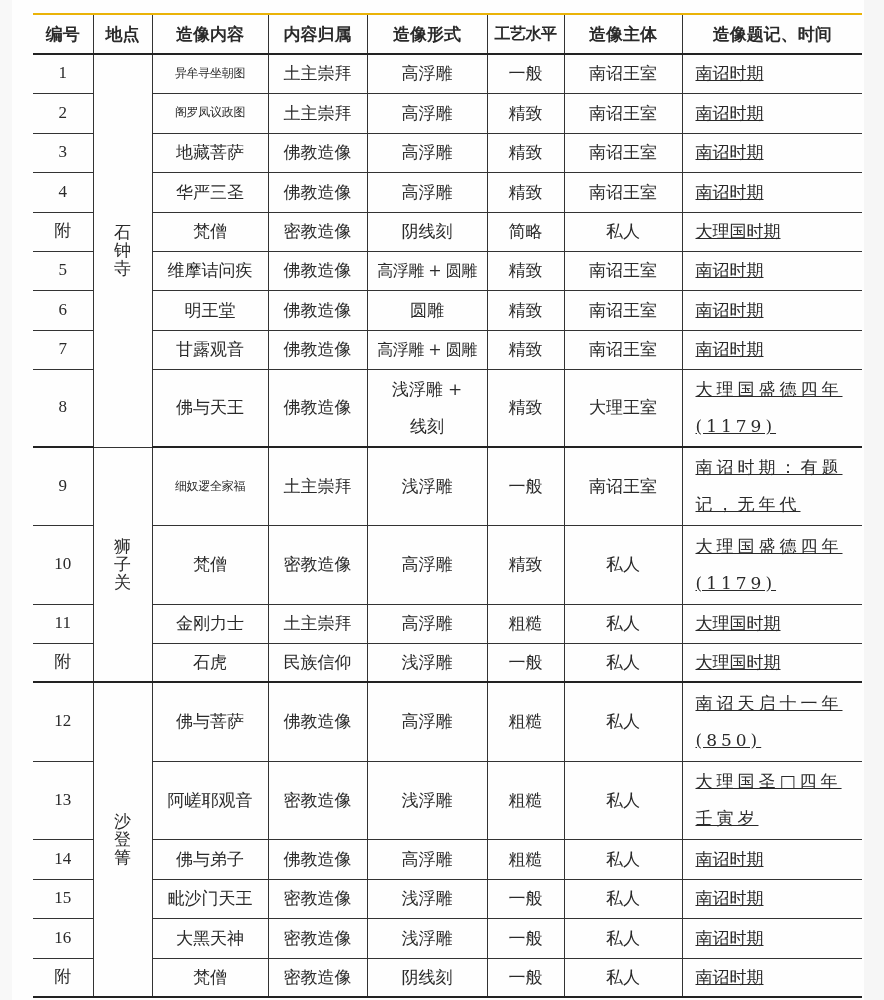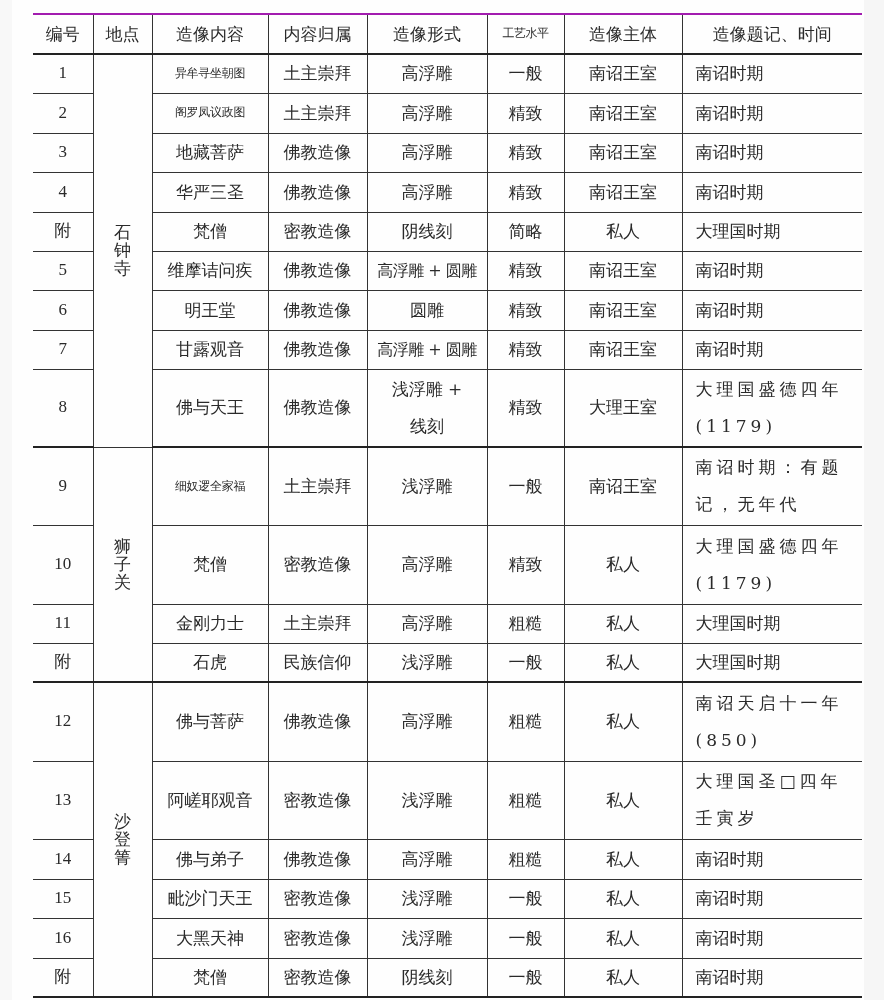--- a/index.html
+++ b/index.html
@@ -11,24 +11,24 @@
   .leftband { position: absolute; left: 0; top: 0; width: 12px; height: 1000px; background: #f8f8f8; }
   table {
     position: absolute; left: 33px; top: 13px;
     border-collapse: collapse; table-layout: fixed; width: 829px;
     font-size: 17px;
   }
   th, td {
     border: 1px solid #333; padding: 0; text-align: center; vertical-align: middle;
     line-height: 1.1; overflow: hidden; white-space: nowrap;
   }
-  th { font-weight: normal; height: 38px; border-top: 2px solid #a21caf; border-bottom: 2px solid #222; }
+  th { font-weight: bold; height: 38px; border-top: 2px solid #eab308; border-bottom: 2px solid #222; }
   table tr > *:first-child { border-left: none; }
   table tr > *:last-child { border-right: none; }
-  td.note { text-align: left; padding-left: 13px; white-space: normal; letter-spacing: 0; }
+  td.note { text-align: left; padding-left: 13px; white-space: normal; letter-spacing: 0; text-decoration: underline; }
   td.note.spread { letter-spacing: 4px; line-height: 37px; padding-right: 8px; margin-left: 33px; }
   td.site { vertical-align: middle; }
   .vtext { display: inline-block; width: 18px; line-height: 18px; word-break: break-all; white-space: normal; font-size: 17px; }
   td.form-tight { font-size: 16px; letter-spacing: -0.5px; margin-top: 8px; }
   td.content-tight { font-size: 12px; letter-spacing: -0.3px; }
   tr.group-end > td { border-bottom: 2px solid #222; }
   tr.last > td { border-bottom: 2px solid #222; }
   .num { font-family: "Liberation Serif", "DejaVu Serif", serif; font-size: 17px; }
 </style>
 </head>
@@ -48,21 +48,21 @@
       <col style="width:118px">
       <col style="width:180px">
   </colgroup>
   <thead>
     <tr>
       <th>编号</th>
       <th>地点</th>
       <th>造像内容</th>
       <th>内容归属</th>
       <th>造像形式</th>
-      <th style="font-size:12px;letter-spacing:-0.5px">工艺水平</th>
+      <th style="font-size:16px;letter-spacing:-0.5px">工艺水平</th>
       <th>造像主体</th>
       <th>造像题记、时间</th>
     </tr>
   </thead>
   <tbody>
 
     <tr style="height:39px">
       <td class="num">1</td>
       <td class="site" rowspan="9"><span class="vtext">石钟寺</span></td>
       <td class="content-tight">异牟寻坐朝图</td>

